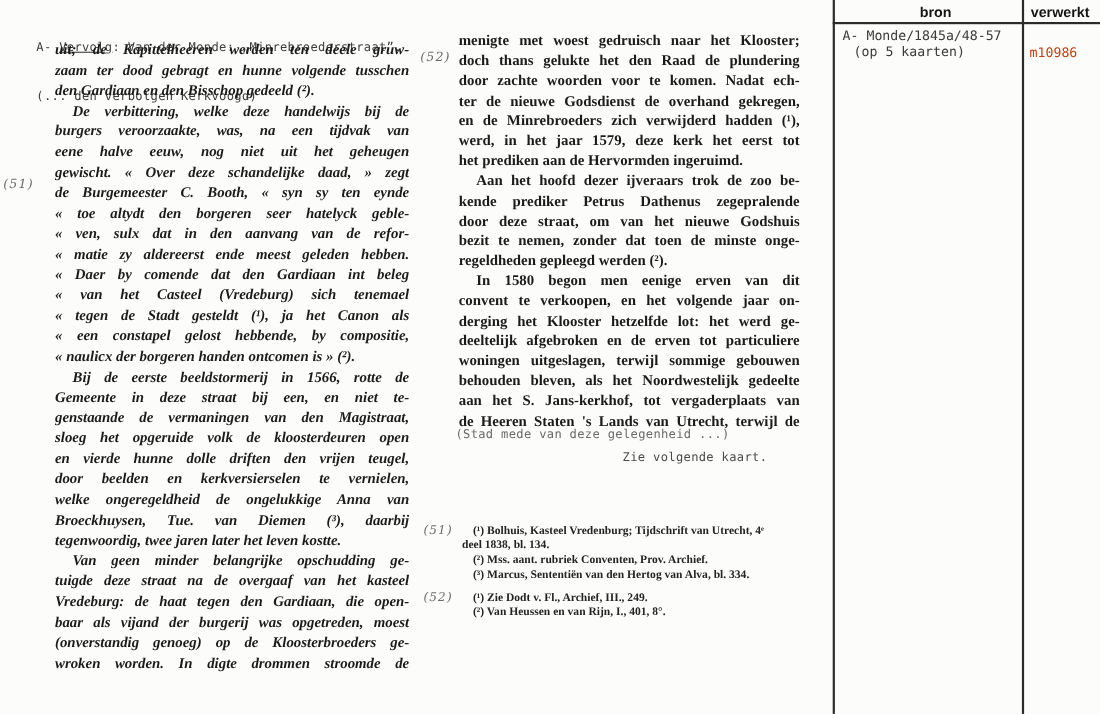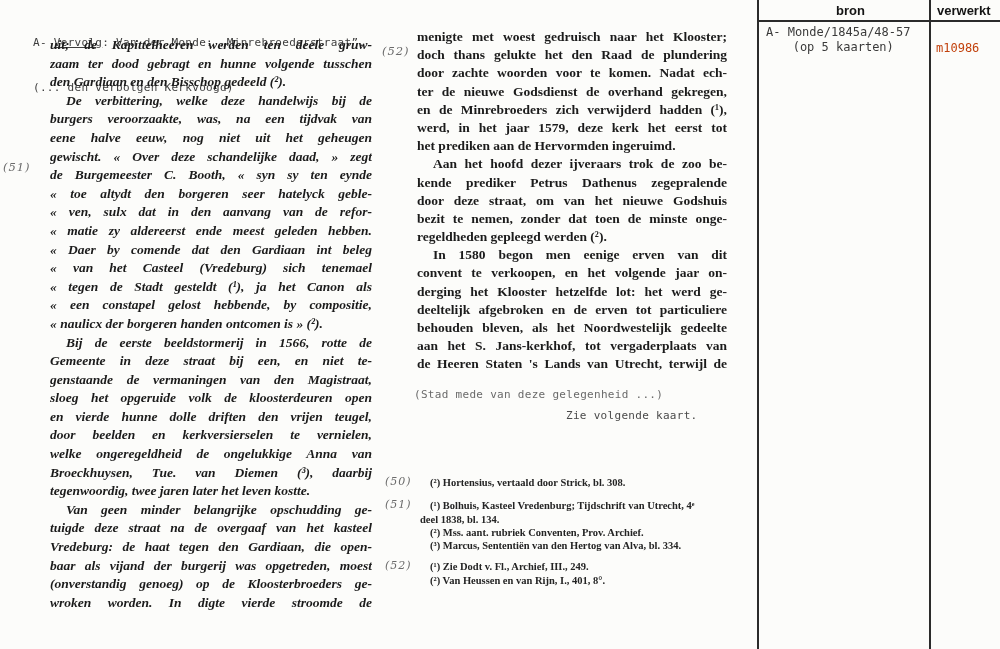--- a/index.html
+++ b/index.html
@@ -76,21 +76,21 @@
   .t-header {
     position:absolute; top:3px;
     font-family:"Liberation Sans", sans-serif; font-weight:700;
     font-size:13px; color:#141414;
   }
   .th-bron { left:759px; width:183px; text-align:center; }
   .th-verwerkt { left:937px; }
   .t-bron-cell {
     position:absolute; left:766px; top:25px;
     font-family:"DejaVu Sans Mono", monospace; font-size:12px;
-    line-height:15px; color:#3a3a3a;text-align:center;
+    line-height:15px; color:#3a3a3a;
   }
   .t-bron-cell .l2 { padding-left:10px; }
   .t-verwerkt-cell {
     position:absolute; left:936px; top:41px;
     font-family:"DejaVu Sans Mono", monospace; font-size:12px; color:#c2410c;
   }
 </style>
 </head>
 <body>
 
@@ -126,56 +126,51 @@
       <div class="line">en vierde hunne dolle driften den vrijen teugel,</div>
       <div class="line">door beelden en kerkversierselen te vernielen,</div>
       <div class="line">welke ongeregeldheid de ongelukkige Anna van</div>
       <div class="line">Broeckhuysen, Tue. van Diemen (³), daarbij</div>
       <div class="line last">tegenwoordig, twee jaren later het leven kostte.</div>
       <div class="line indent">Van geen minder belangrijke opschudding ge-</div>
       <div class="line">tuigde deze straat na de overgaaf van het kasteel</div>
       <div class="line">Vredeburg: de haat tegen den Gardiaan, die open-</div>
       <div class="line">baar als vijand der burgerij was opgetreden, moest</div>
       <div class="line">(onverstandig genoeg) op de Kloosterbroeders ge-</div>
-      <div class="line">wroken worden. In digte vierde stroomde de</div>
+      <div class="line">wroken worden. In digte drommen stroomde de</div>
     </div>
 
   <div class="margin-note mn-right">(52)</div>
   <div class="col col-right">
       <div class="line">menigte met woest gedruisch naar het Klooster;</div>
       <div class="line">doch thans gelukte het den Raad de plundering</div>
       <div class="line">door zachte woorden voor te komen. Nadat ech-</div>
       <div class="line">ter de nieuwe Godsdienst de overhand gekregen,</div>
       <div class="line">en de Minrebroeders zich verwijderd hadden (¹),</div>
       <div class="line">werd, in het jaar 1579, deze kerk het eerst tot</div>
       <div class="line last">het prediken aan de Hervormden ingeruimd.</div>
       <div class="line indent">Aan het hoofd dezer ijveraars trok de zoo be-</div>
       <div class="line">kende prediker Petrus Dathenus zegepralende</div>
       <div class="line">door deze straat, om van het nieuwe Godshuis</div>
       <div class="line">bezit te nemen, zonder dat toen de minste onge-</div>
       <div class="line last">regeldheden gepleegd werden (²).</div>
       <div class="line indent">In 1580 begon men eenige erven van dit</div>
       <div class="line">convent te verkoopen, en het volgende jaar on-</div>
       <div class="line">derging het Klooster hetzelfde lot: het werd ge-</div>
       <div class="line">deeltelijk afgebroken en de erven tot particuliere</div>
+      <div class="line">woningen uitgeslagen, terwijl sommige gebouwen</div>
       <div class="line">behouden bleven, als het Noordwestelijk gedeelte</div>
       <div class="line">aan het S. Jans-kerkhof, tot vergaderplaats van</div>
       <div class="line">de Heeren Staten 's Lands van Utrecht, terwijl de</div>
     </div>
 
   <div class="typed-note">(Stad mede van deze gelegenheid ...)</div>
   <div class="typed-followup">Zie volgende kaart.</div>
 
   <div class="footnotes">
-    <div class="fn-group g50">
-      <span class="fn-label">(50)</span>
-      <div>
-          <div class="line indent">(²) Hortensius, vertaald door Strick, bl. 308.</div>
-        </div>
-    </div>
     <div class="fn-group g51">
       <span class="fn-label">(51)</span>
       <div>
           <div class="line indent">(¹) Bolhuis, Kasteel Vredenburg; Tijdschrift van Utrecht, 4ᵉ</div>
           <div class="line">deel 1838, bl. 134.</div>
           <div class="line indent">(²) Mss. aant. rubriek Conventen, Prov. Archief.</div>
           <div class="line indent">(³) Marcus, Sententiën van den Hertog van Alva, bl. 334.</div>
         </div>
     </div>
     <div class="fn-group g52">

